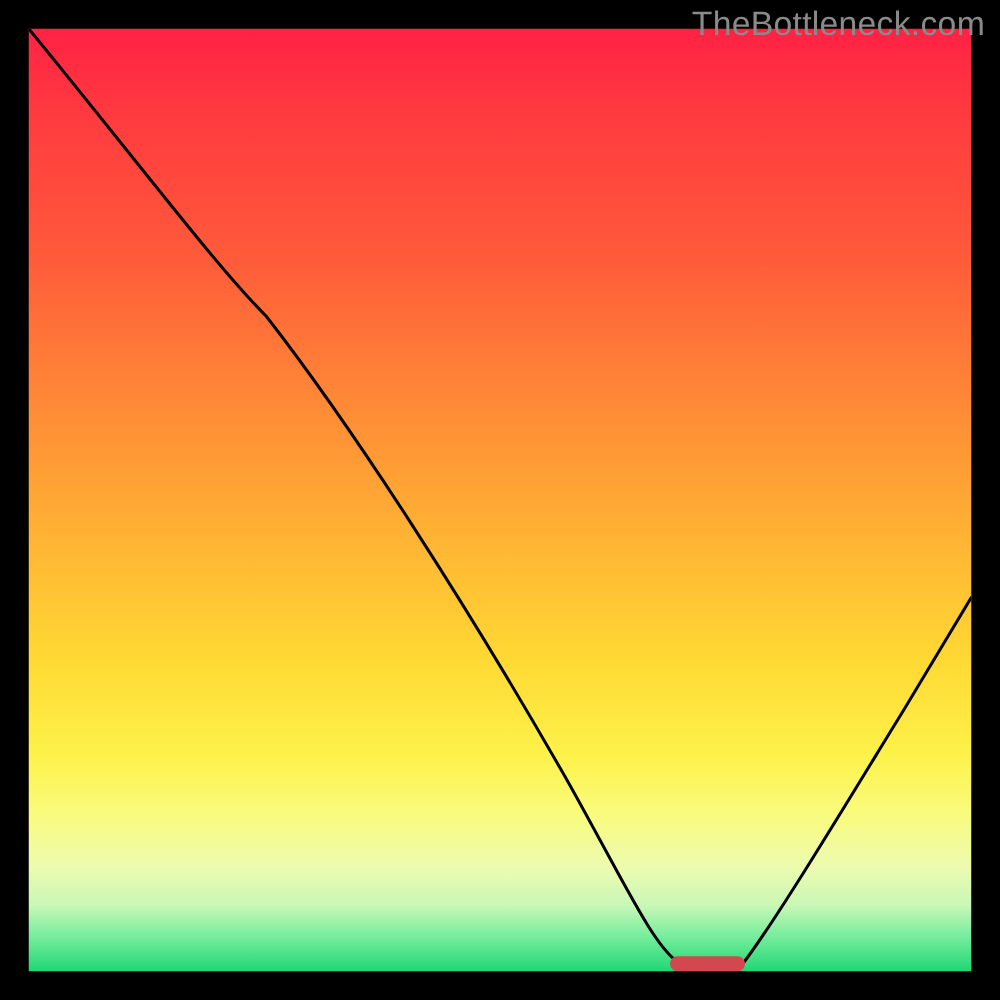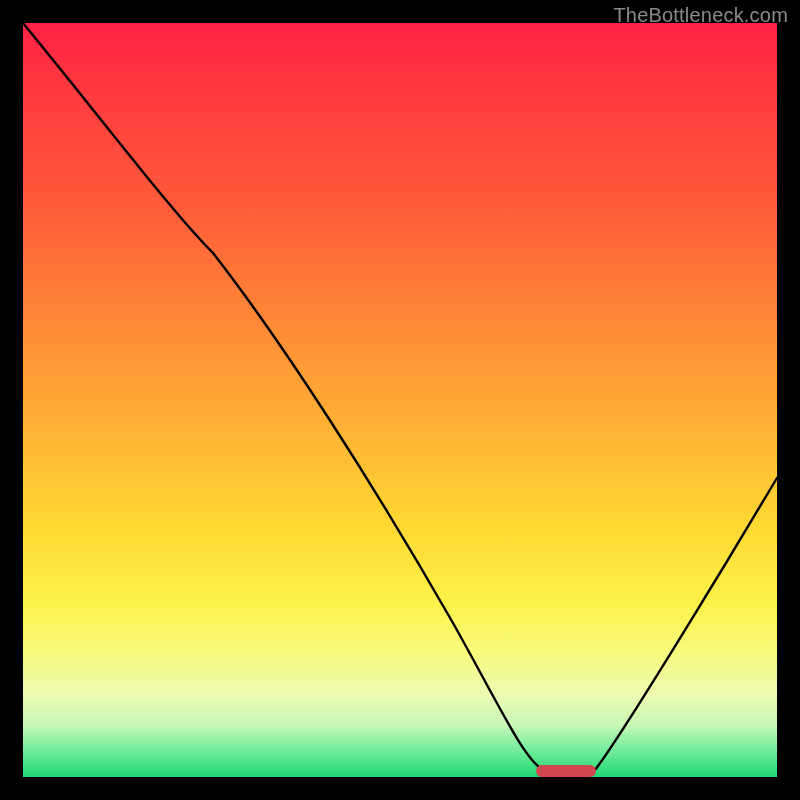--- a/index.html
+++ b/index.html
@@ -15,21 +15,21 @@
     position: relative;
     width: 800px;
     height: 800px;
     background: #000;
   }
   .watermark {
     position: absolute;
     top: 4px;
     right: 12px;
     color: #8a8a8a;
-    font-size: 20px;
+    font-size: 27px;
     letter-spacing: 0.2px;
     font-weight: 400;
     z-index: 10;
   }
   .plot {
     position: absolute;
     left: 23px;
     top: 23px;
     width: 754px;
     height: 754px;

